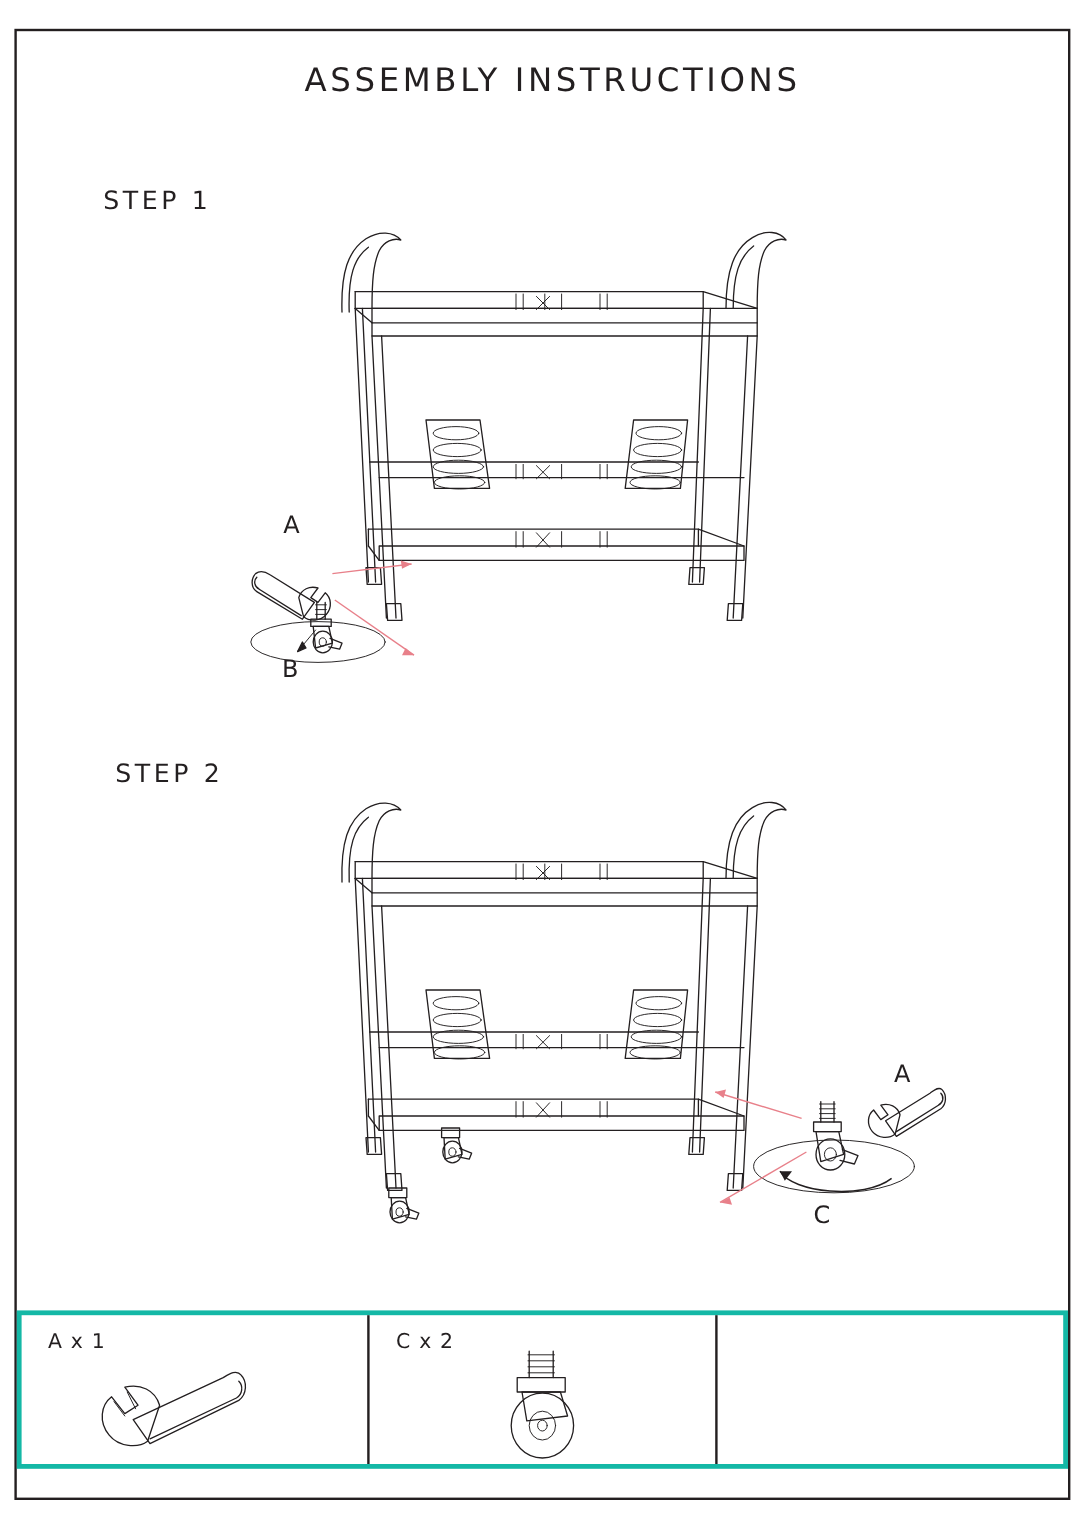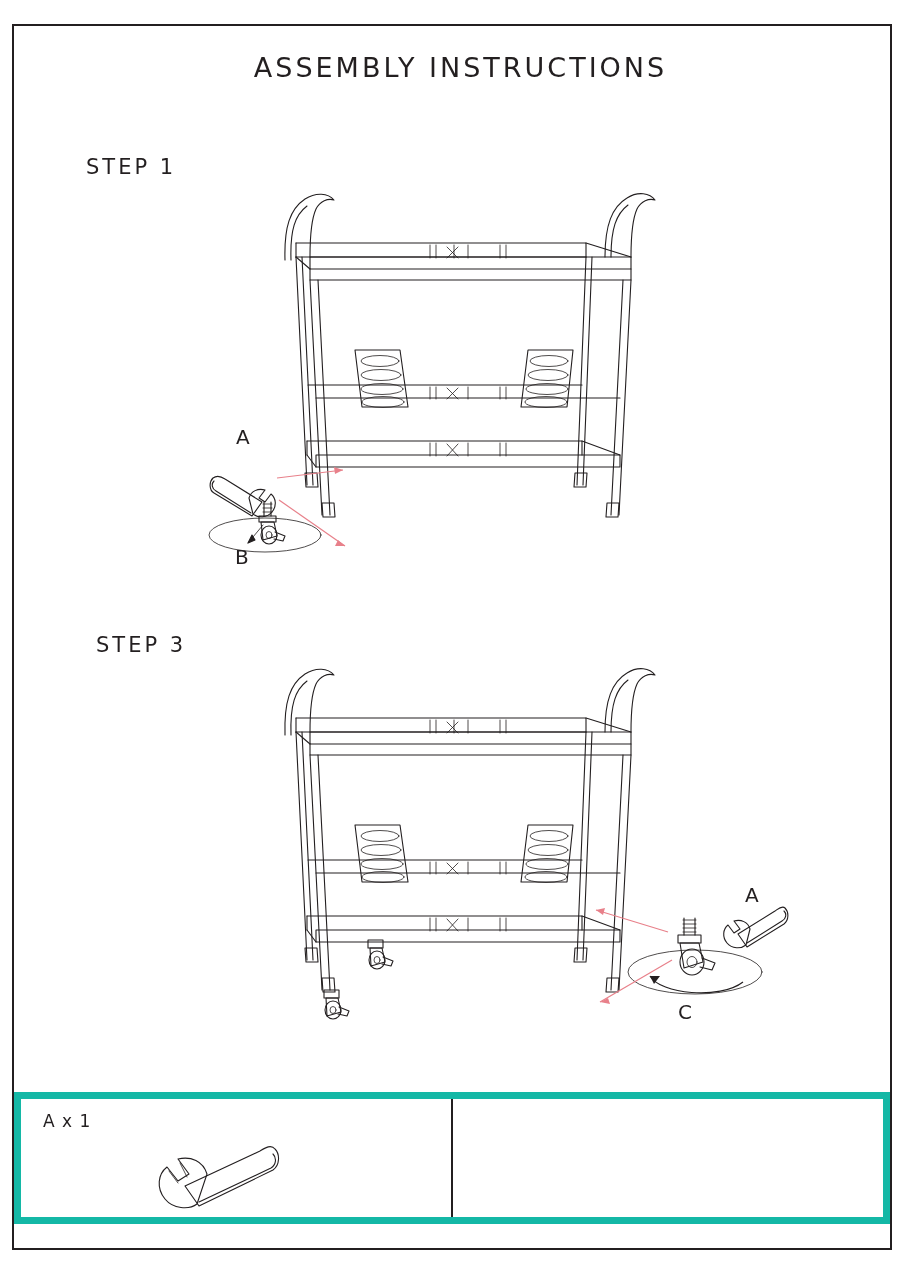--- a/index.html
+++ b/index.html
@@ -60,21 +60,21 @@
 
   
   .legend {
     position: absolute;
     left: 14px;
     top: 1092px;
     width: 876px;
     height: 132px;
     display: flex;
     box-sizing: border-box;
-    border: 7px solid #14b8a6;
+    border: 4px solid #14b8a6;
   }
   .legend-cell {
     position: relative;
     flex: 1 1 0;
     border-right: 2px solid #231f20;
     box-sizing: border-box;
   }
   .legend-cell:last-child {
     border-right: none;
   }
@@ -214,21 +214,21 @@
     <path class="arrow-head" d="M150 106 L143 100 L140 106 Z"></path>
   </svg>
 
   <div class="part-letter" style="left:236px; top:425px;">A</div>
   <div class="part-letter" style="left:235px; top:545px;">B</div>
   <svg class="callout-svg" style="left:236px; top:523px;" width="40" height="30" viewBox="0 0 40 30">
     <path class="ln-thin" d="M27 2 L12 20"></path>
     <path class="ln" d="M12 20 L19 17 L16 12 Z" style="fill:#231f20;"></path>
   </svg>
 
-  <div class="step-label" id="step2-label">STEP  3</div>
+  <div class="step-label" id="step2-label">STEP  2</div>
 
   <svg class="cart-svg" style="left:250px; top:660px;" width="430" height="390" viewBox="0 0 430 390">
 
     <path class="ln" d="M35 75 C34 42 40 24 55 14 C66 7 78 8 84 15 C78 13 70 16 66 24 C61 35 60 50 60 72"></path>
     <path class="ln" d="M41 75 C40 45 45 30 57 21"></path>
 
     <path class="ln" d="M355 72 C355 40 362 22 377 13 C388 6 400 8 405 15 C399 13 391 16 387 24 C382 35 381 50 381 72"></path>
     <path class="ln" d="M361 72 C361 44 366 29 378 20"></path>
 
     <path class="ln" d="M60 72 L381 72 L381 84 L60 84 Z"></path>
@@ -325,20 +325,32 @@
       <div class="cell-label">A x 1</div>
       <svg class="cell-art" viewBox="0 0 218 100" preserveAspectRatio="xMidYMid meet">
         <path class="ln" d="M148 22 C153 27 153 38 146 43 L72 79 L58 59 L133 24 C138 21 144 17 148 22 Z"></path>
         <path class="ln" d="M146 27 C150 31 149 38 144 41 L72 75"></path>
         <path class="ln" d="M70 77 C62 83 46 82 38 72 C29 61 31 47 40 40 L51 54 L62 47 L51 32 C64 29 76 34 80 47 Z"></path>
         <path class="ln-thin" d="M42 44 L51 56 M60 50 L53 36"></path>
       </svg>
     </div>
 
 
+    <div class="legend-cell">
+      <div class="cell-label">C x 2</div>
+      <svg class="cell-art" viewBox="0 0 218 100" preserveAspectRatio="xMidYMid meet">
+        <path class="ln" d="M98 2 L98 24 M118 2 L118 24"></path>
+        <path class="ln-thin" d="M97 5 L119 5 M97 10 L119 10 M97 15 L119 15 M97 20 L119 20"></path>
+        <path class="ln" d="M88 24 L128 24 L128 36 L88 36 Z"></path>
+        <path class="ln" d="M92 36 L124 36 L130 56 L96 60 Z"></path>
+        <ellipse class="ln" cx="109" cy="64" rx="26" ry="27"></ellipse>
+        <ellipse class="ln-thin" cx="109" cy="64" rx="11" ry="12"></ellipse>
+        <ellipse class="ln-thin" cx="109" cy="64" rx="4" ry="4.5"></ellipse>
+      </svg>
+    </div>
 
     <div class="legend-cell">
       <div class="cell-label"></div>
     </div>
 
   </div>
 
 </div>
 
 </body></html>

